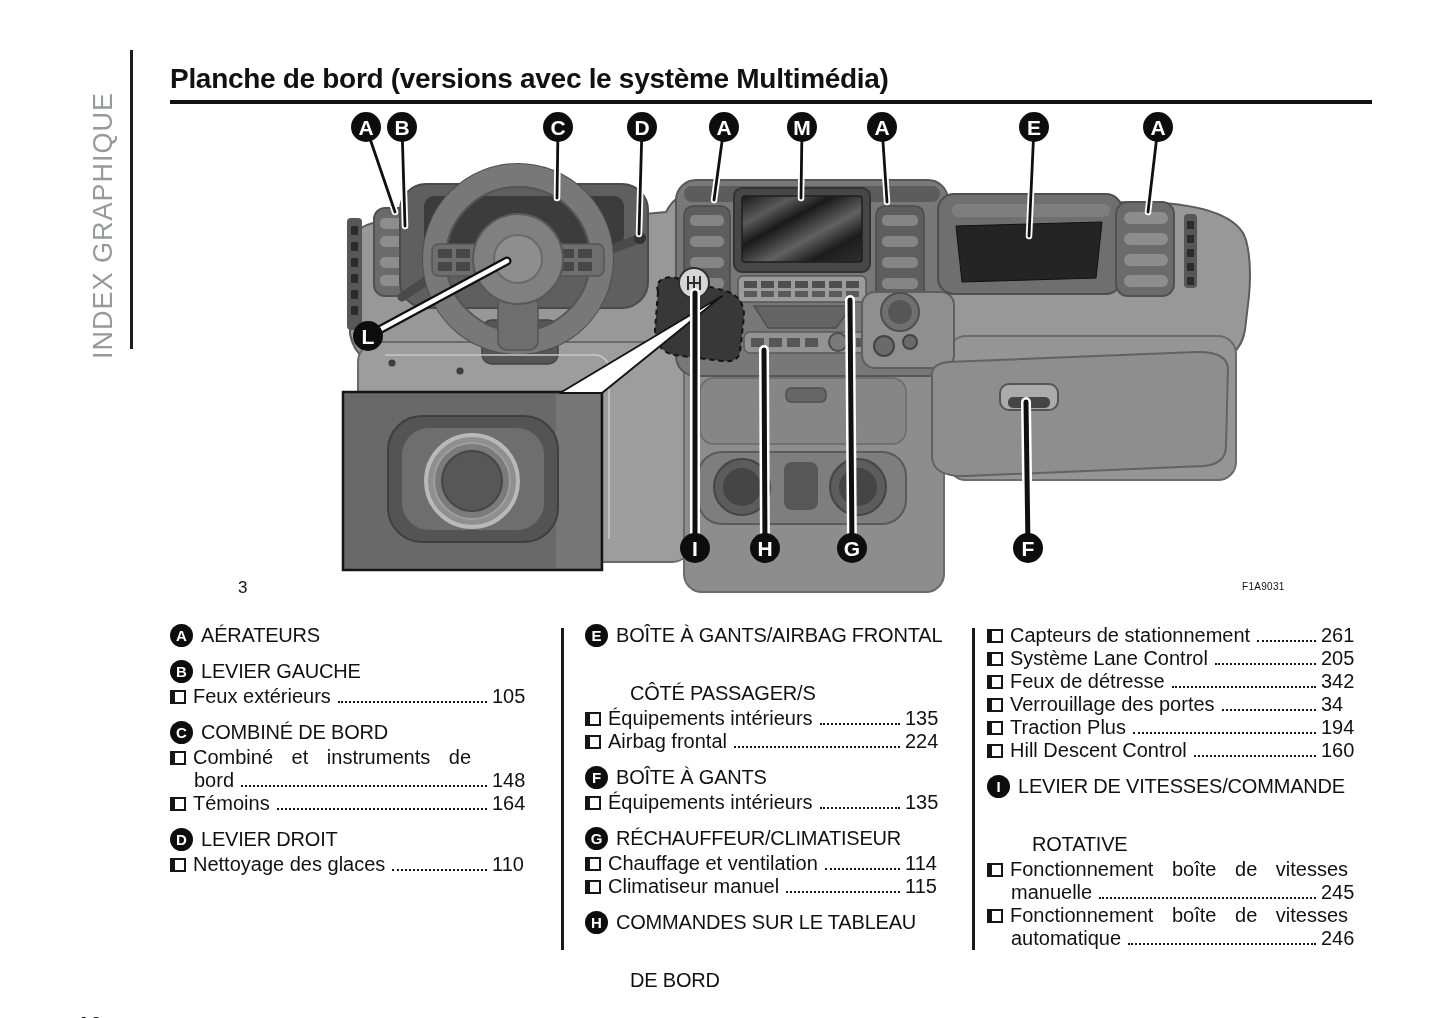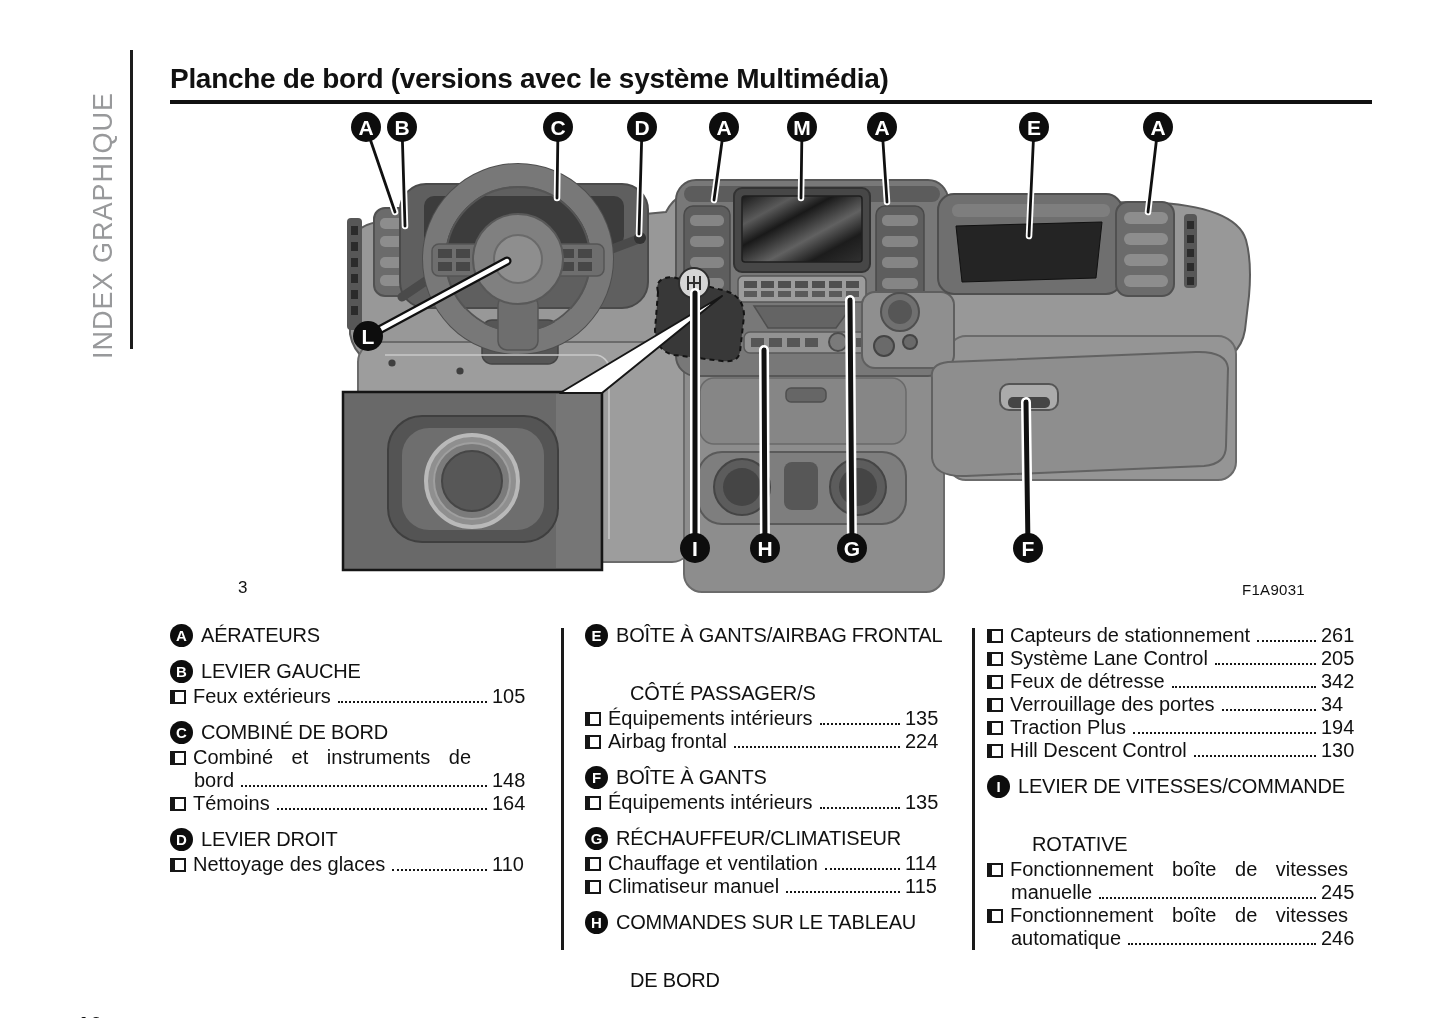--- a/index.html
+++ b/index.html
@@ -13,21 +13,21 @@
   .sidebar-rule{position:absolute;left:130px;top:50px;width:3px;height:299px;background:#1c1c1c;}
 
   
   .page-title{position:absolute;left:170px;top:45px;width:1202px;font-size:28px;
     font-weight:bold;letter-spacing:-0.3px;white-space:nowrap;line-height:30px;
     border-bottom:4px solid #111;padding-bottom:6px;}
 
   
   #diagram{position:absolute;left:330px;top:95px;width:950px;height:500px;}
   .fig-num{position:absolute;left:238px;top:578px;font-size:17px;}
-  .fig-code{position:absolute;left:1242px;top:581px;font-size:15px;letter-spacing:.3px;}
+  .fig-code{position:absolute;left:1242px;top:581px;font-size:10px;letter-spacing:.3px;}
   .page-num{position:absolute;left:77px;top:969px;font-size:23px;font-weight:bold;margin-top:44px;}
 
   
   .index-col{position:absolute;top:624px;font-size:20px;line-height:23px;}
   #col1{left:170px;width:368px;}
   #col2{left:585px;width:366px;}
   #col3{left:987px;width:380px;}
   .divider{position:absolute;top:628px;width:3px;height:322px;background:#1a1a1a;}
   #div1{left:561px;} #div2{left:972px;}
 
@@ -477,21 +477,21 @@
       <div class="line">
         <span class="bullet"></span>
         <span class="txt">Traction Plus</span>
         <span class="leader"></span>
         <span class="pg">194</span>
       </div>
       <div class="line">
         <span class="bullet"></span>
         <span class="txt">Hill Descent Control</span>
         <span class="leader"></span>
-        <span class="pg">130</span>
+        <span class="pg">160</span>
       </div>
     </div>
     <div class="block">
       <div class="hdr">
         <span class="badge">I</span>
         <span class="hdr-txt">LEVIER DE VITESSES/COMMANDE</span>
       </div>
       <div class="hdr2">ROTATIVE</div>
       <div class="line spread">
         <span class="bullet"></span>

